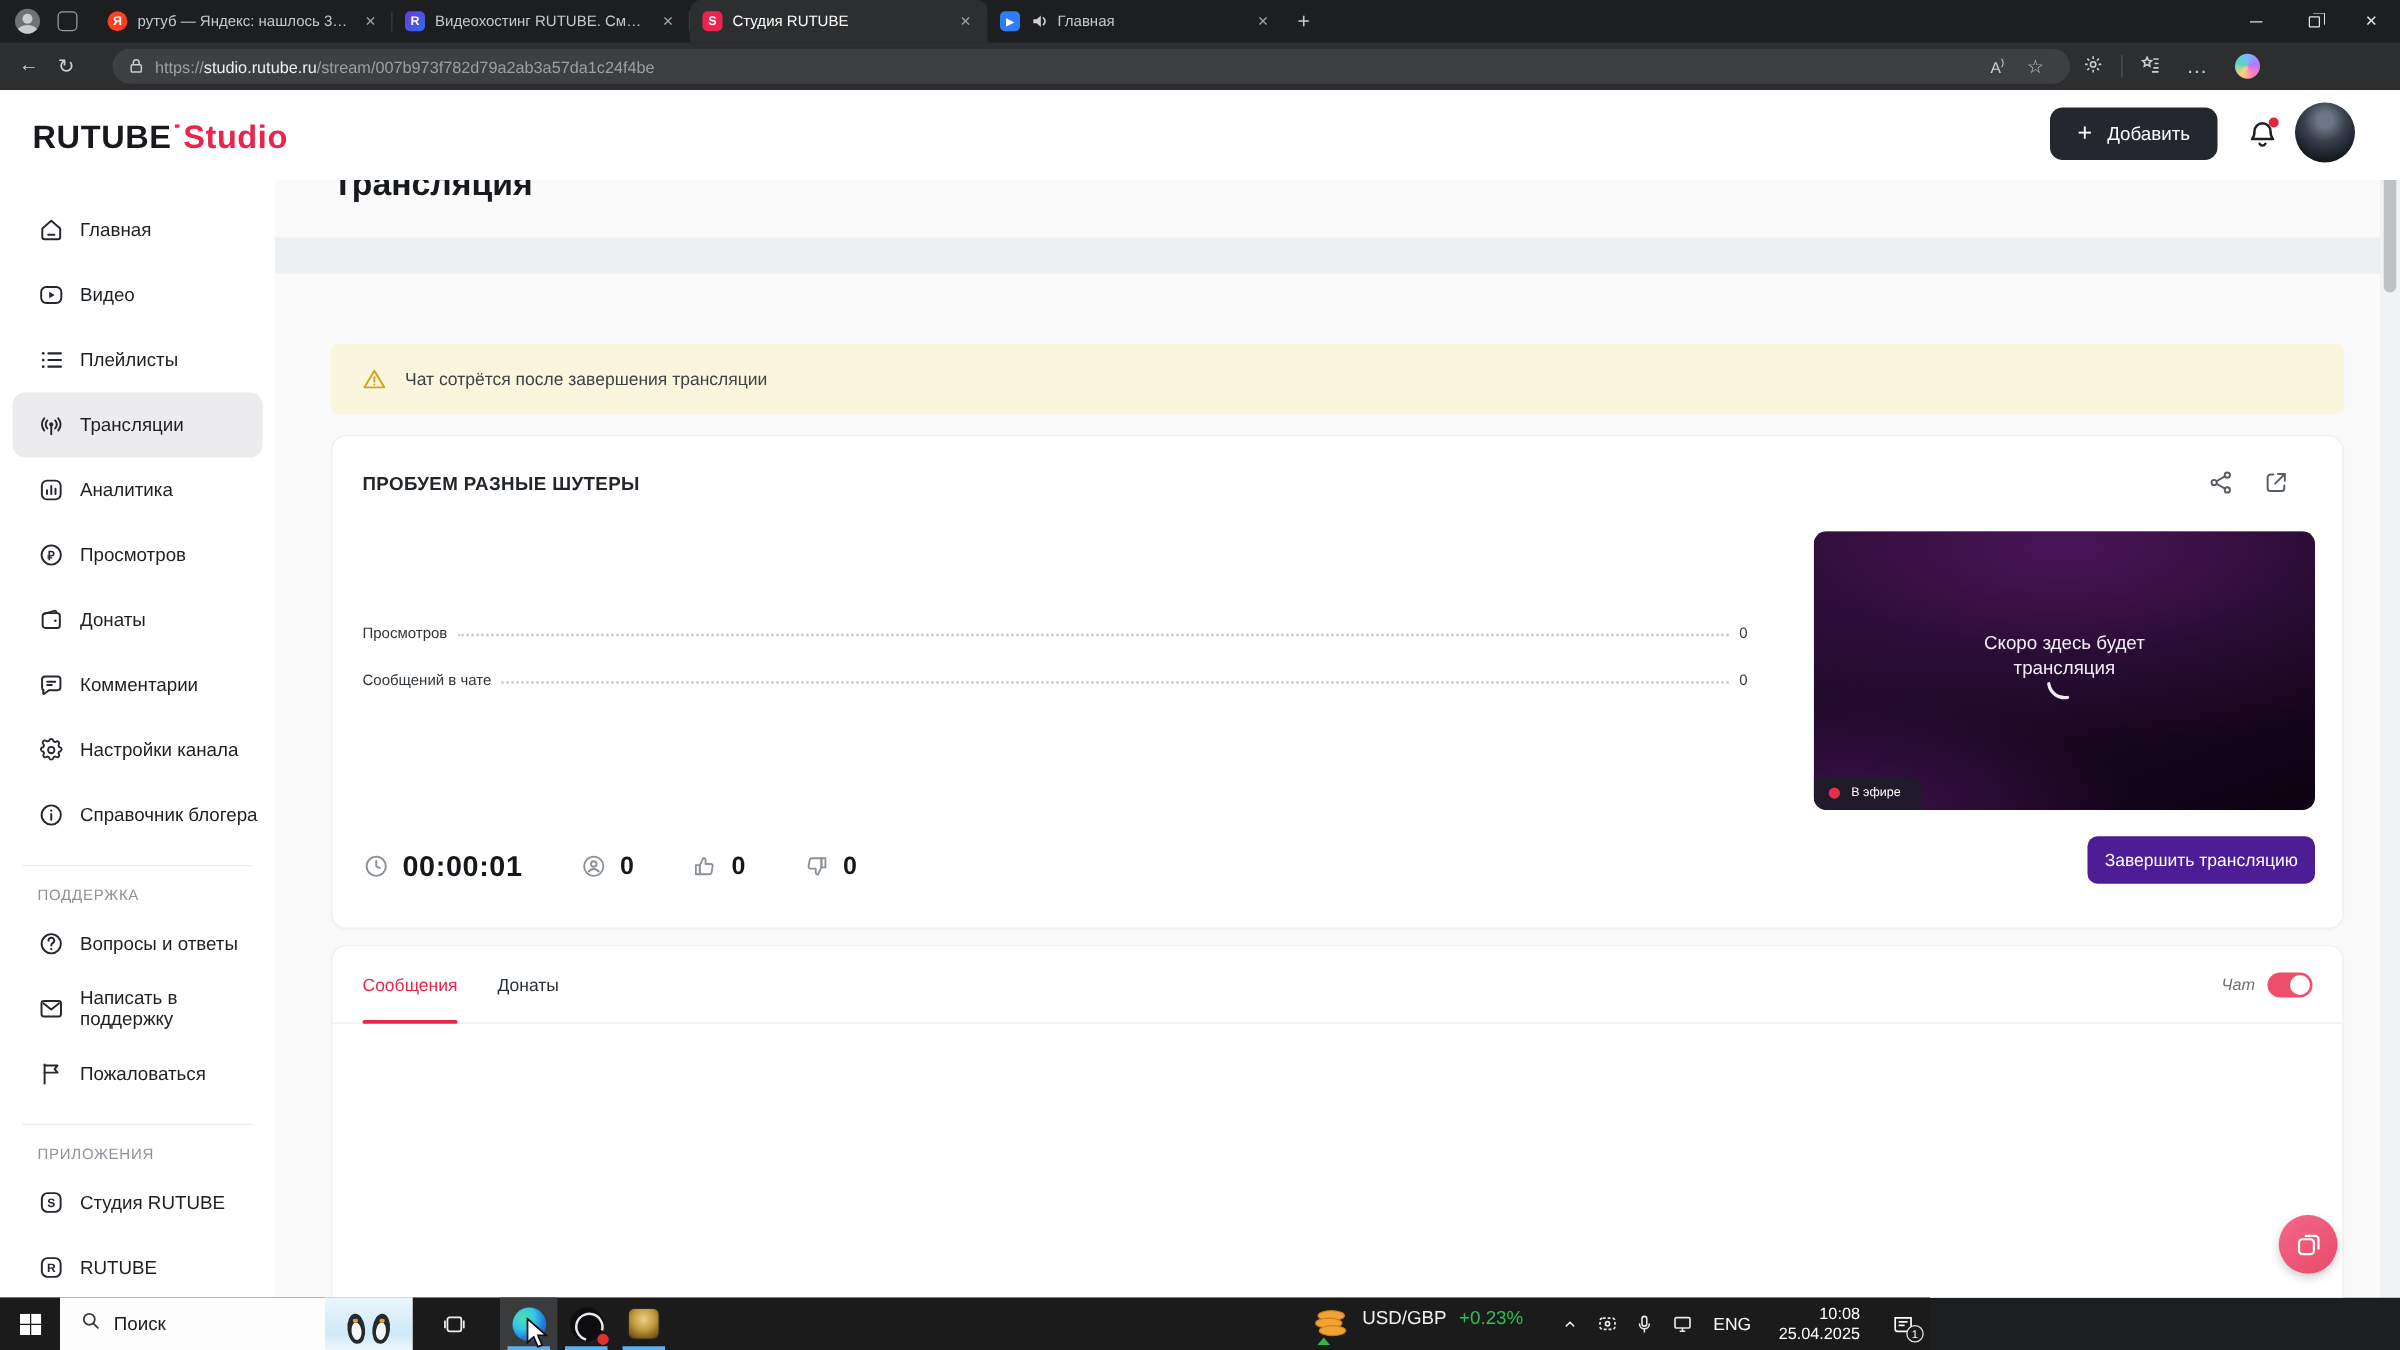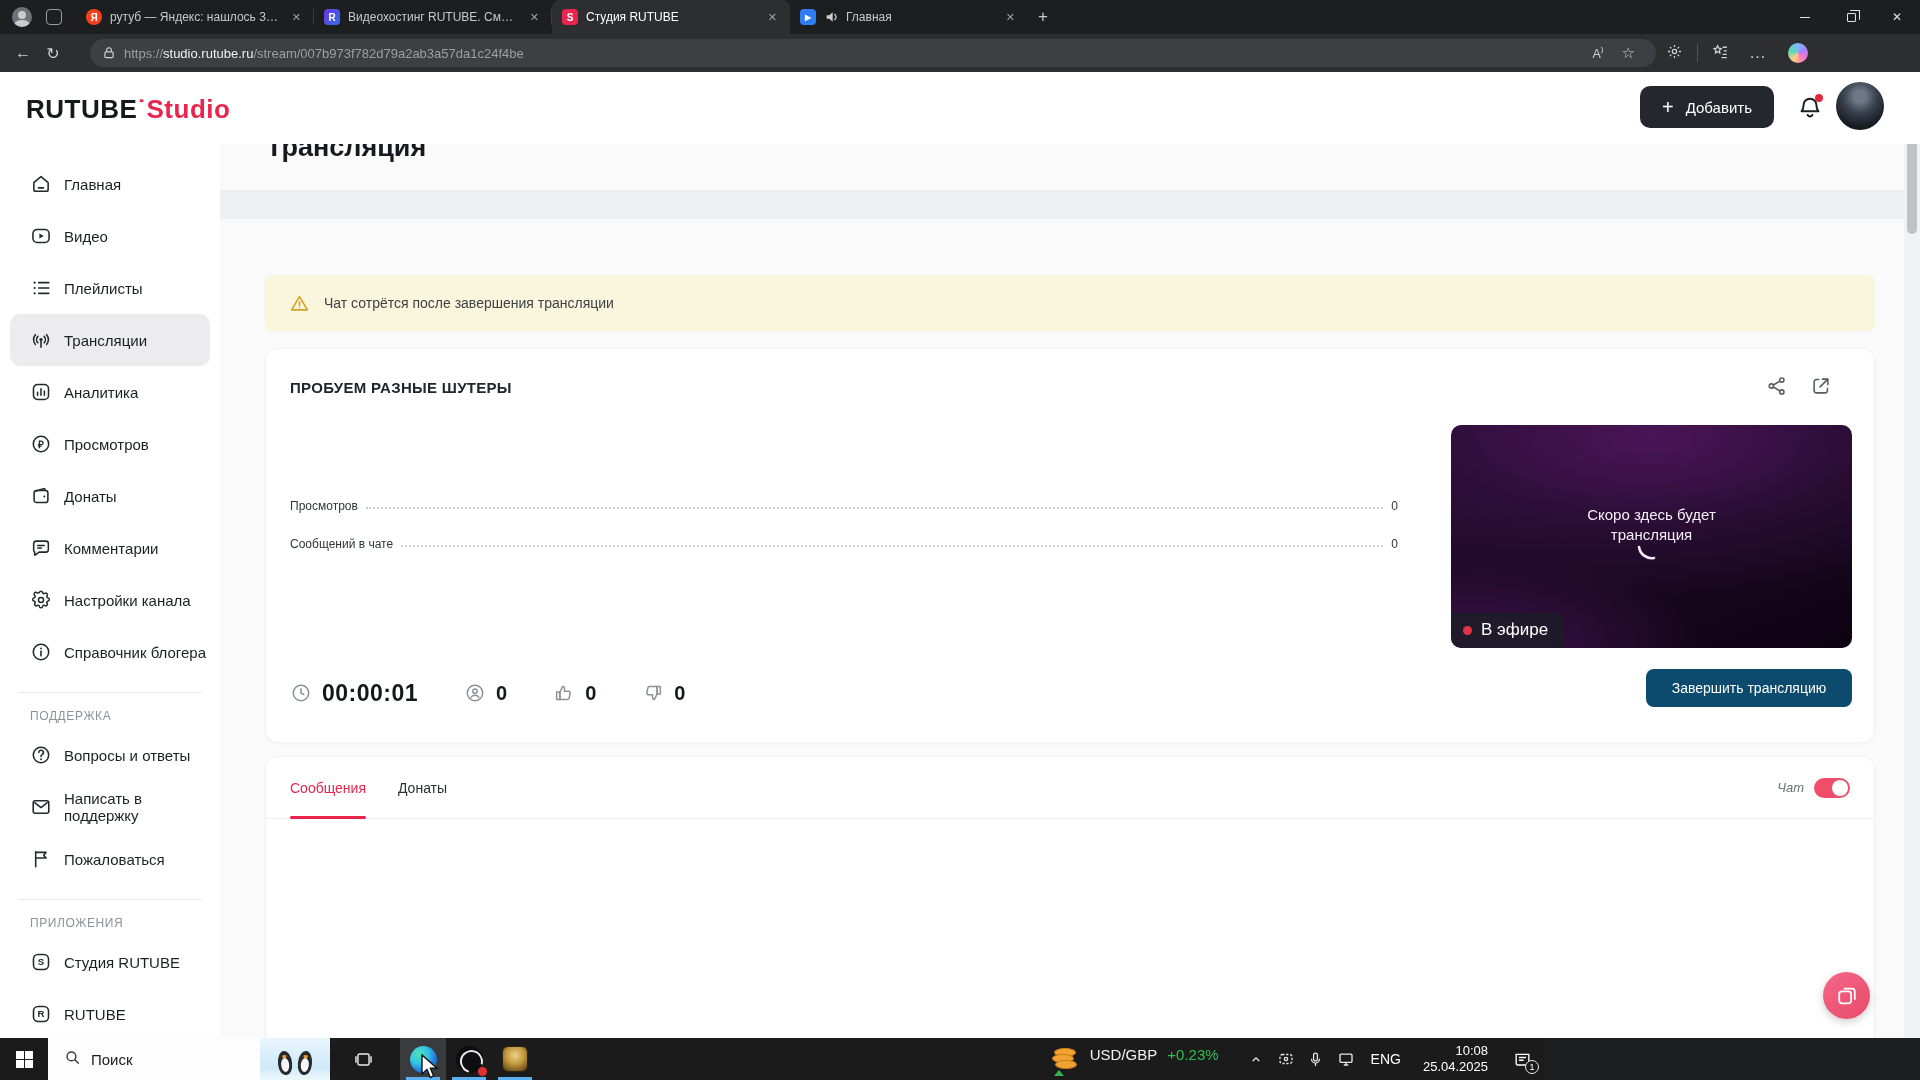--- a/index.html
+++ b/index.html
@@ -78,23 +78,23 @@
   #timer-row { position:absolute; left:24px; top:322px; height:44px; display:flex; align-items:center; }
   .t-ic { width:22px; height:22px; color:#8a9197; margin-right:10px; }
   #timer-val { font-size:23px; font-weight:bold; color:#15181b; margin-right:46px; letter-spacing:.5px; }
   .cnt-val { font-size:20px; font-weight:bold; color:#15181b; margin-right:46px; }
   #preview { position:absolute; right:22px; top:76px; width:401px; height:223px; border-radius:10px; overflow:hidden;
     background:radial-gradient(ellipse 130% 95% at 50% 6%, #4a1558 0%, #34104093 40%, rgba(18,6,24,0) 75%),
                radial-gradient(ellipse 80% 60% at 8% 100%, #3c1149 0%, rgba(20,6,26,0) 70%),
                linear-gradient(160deg,#2c0d36 0%, #1a0822 55%, #0d0312 100%); }
   #preview .ptxt { position:absolute; left:0; right:0; top:80px; text-align:center; color:#f4eef7; font-size:15px; line-height:20px; }
   #spinner { position:absolute; left:186px; top:120px; }
-  #livebadge { position:absolute; left:0; bottom:0; background:rgba(30,27,40,.92); color:#fff; font-size:17px; padding:7px 16px 8px 12px; border-radius:0 10px 0 10px; display:flex; align-items:center; }
+  #livebadge { position:absolute; left:0; bottom:0; background:rgba(30,27,40,.92); color:#fff; font-size:10px; padding:7px 16px 8px 12px; border-radius:0 10px 0 10px; display:flex; align-items:center; }
   #livebadge .ldot { width:9px; height:9px; border-radius:50%; background:#e5304a; margin-right:9px; }
-  #endbtn { position:absolute; right:22px; top:320px; width:206px; height:38px; background:#0c4a6e; color:#fff; font-size:14px; border-radius:8px; display:flex; align-items:center; justify-content:center; }
+  #endbtn { position:absolute; right:22px; top:320px; width:182px; height:38px; background:#4c1d95; color:#fff; font-size:14px; border-radius:8px; display:flex; align-items:center; justify-content:center; }
 
   #chatcard { top:612px; height:440px; border-radius:12px 12px 0 0; }
   #chat-tabrow { height:62px; border-bottom:1px solid #ededef; display:flex; align-items:center; padding:0 24px; }
   .ctab { font-size:14px; margin-right:32px; color:#2c3136; position:relative; height:62px; display:flex; align-items:center; }
   .ctab.active { color:#e9254e; }
   .ctab.active:after { content:''; position:absolute; left:0; right:0; bottom:0px; height:3px; border-radius:2px; background:#e9254e; }
   #chat-toggle-wrap { margin-left:auto; display:flex; align-items:center;font-style:italic; }
   #chat-toggle-label { font-size:13px; color:#6b7075; margin-right:10px; }
   #chat-toggle { width:36px; height:20px; border-radius:10px; background:#ee4e68; position:relative; }
   #chat-toggle .knob { position:absolute; right:2px; top:2px; width:16px; height:16px; border-radius:50%; background:#fff; }

